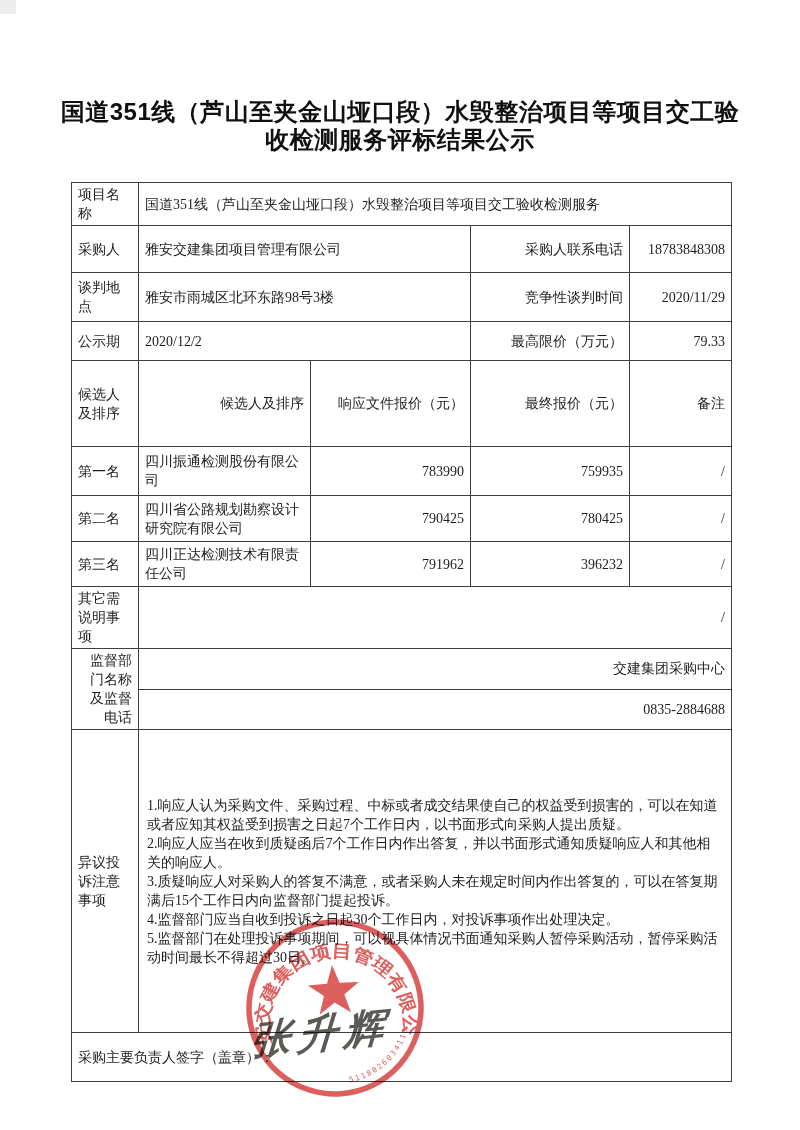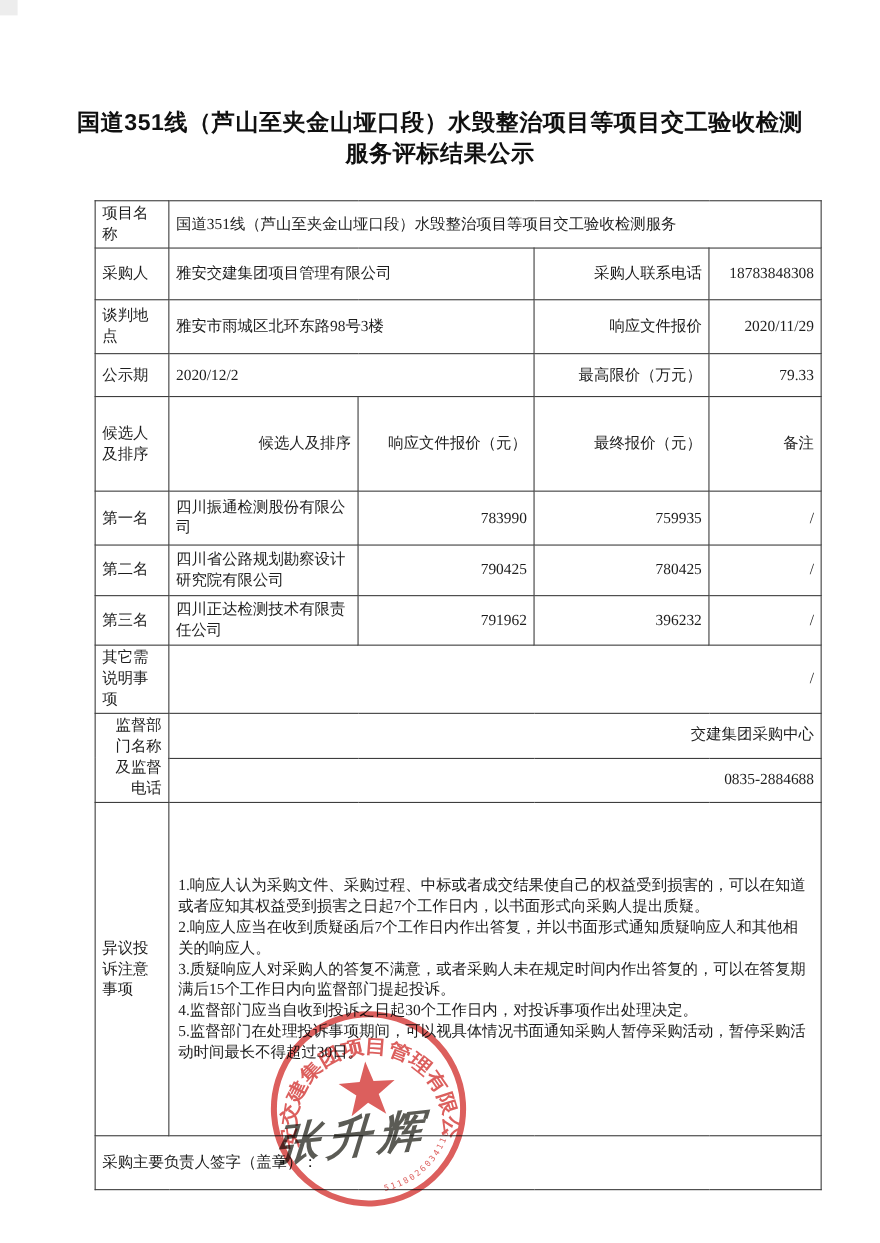--- a/index.html
+++ b/index.html
@@ -5,24 +5,24 @@
   html,body{margin:0;padding:0;background:#ffffff;}
   .page{
     position:relative;width:800px;height:1130px;overflow:hidden;
     background:#fff;color:#1d1d1d;
     font-family:"Liberation Serif","DejaVu Serif",serif;
   }
   .artifact{position:absolute;left:0;top:0;width:16px;height:14px;background:#ededed;}
   .title{
     position:absolute;top:98px;left:60px;width:680px;
     text-align:center;font-family:"Liberation Sans","DejaVu Sans",sans-serif;
-    font-weight:700;font-size:21px;line-height:28px;letter-spacing:.5px;color:#101010;
+    font-weight:700;font-size:24px;line-height:28px;letter-spacing:.5px;color:#101010;
   }
   table.doc{
-    position:absolute;left:86px;top:182px;width:660px;
+    position:absolute;left:71px;top:182px;width:660px;
     border-collapse:collapse;table-layout:fixed;
   }
   table.doc td{
     border:1.8px solid #3e3e3e;font-size:14px;line-height:19px;
     padding:2px 6px;vertical-align:middle;color:#1d1d1d;
     overflow:hidden;word-break:break-all;
   }
   td.lab{padding-left:5px;padding-right:3px;}
   td.ctr{text-align:right;}
   td.val{padding-left:9px;}
@@ -80,21 +80,21 @@
     <tr class="r2">
       <td class="lab">采购人</td>
       <td class="val" colspan="2">雅安交建集团项目管理有限公司</td>
       <td class="ctr">采购人联系电话</td>
       <td class="ctr">18783848308</td>
     </tr>
 
     <tr class="r3">
       <td class="lab">谈判地点</td>
       <td class="val" colspan="2">雅安市雨城区北环东路98号3楼</td>
-      <td class="ctr">响应文件报价</td>
+      <td class="ctr">竞争性谈判时间</td>
       <td class="ctr">2020/11/29</td>
     </tr>
 
     <tr class="r4">
       <td class="lab">公示期</td>
       <td class="val" colspan="2">2020/12/2</td>
       <td class="ctr">最高限价（万元）</td>
       <td class="ctr">79.33</td>
     </tr>
 

